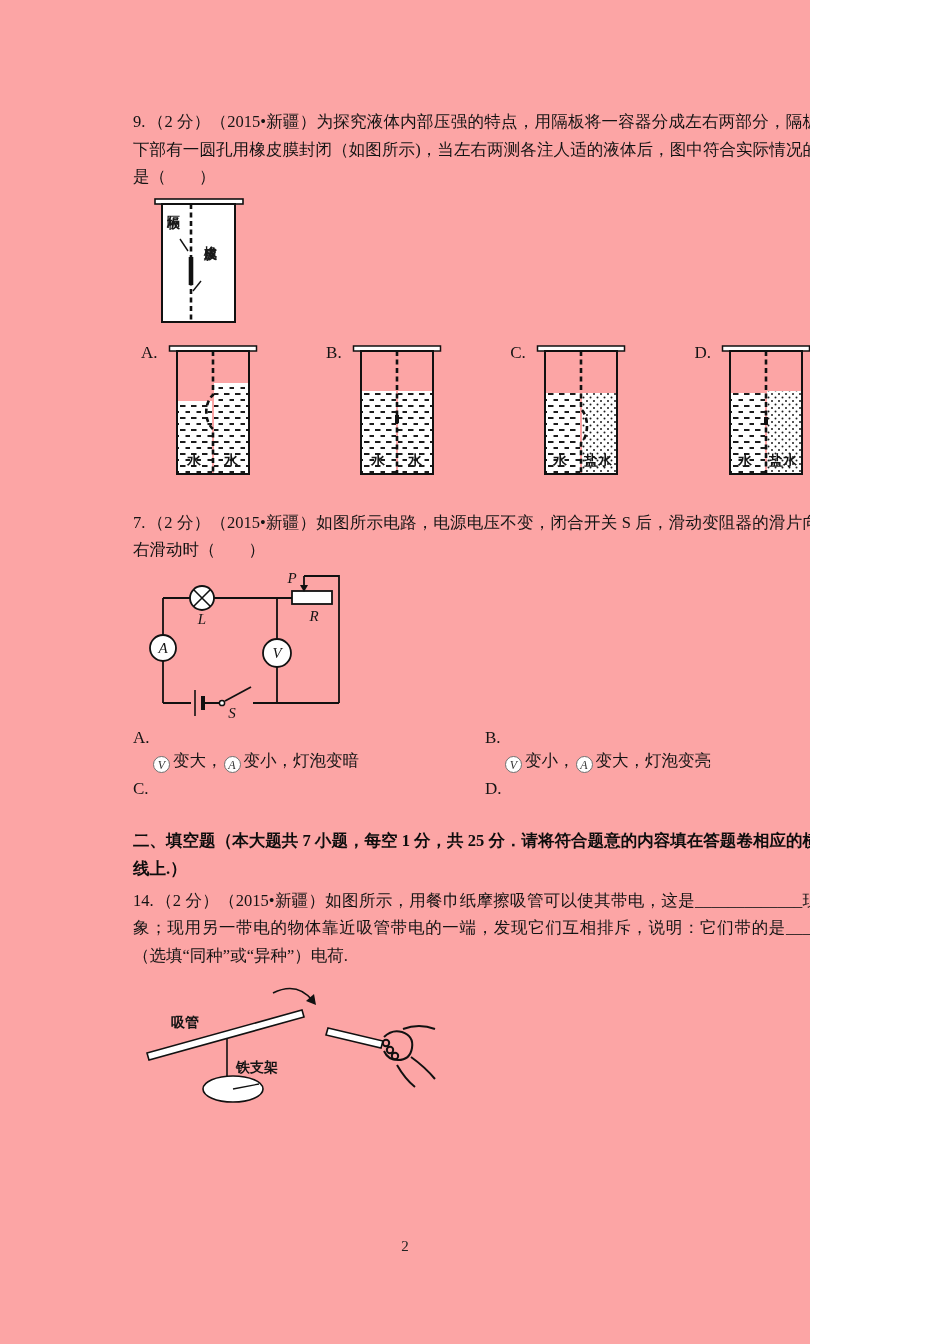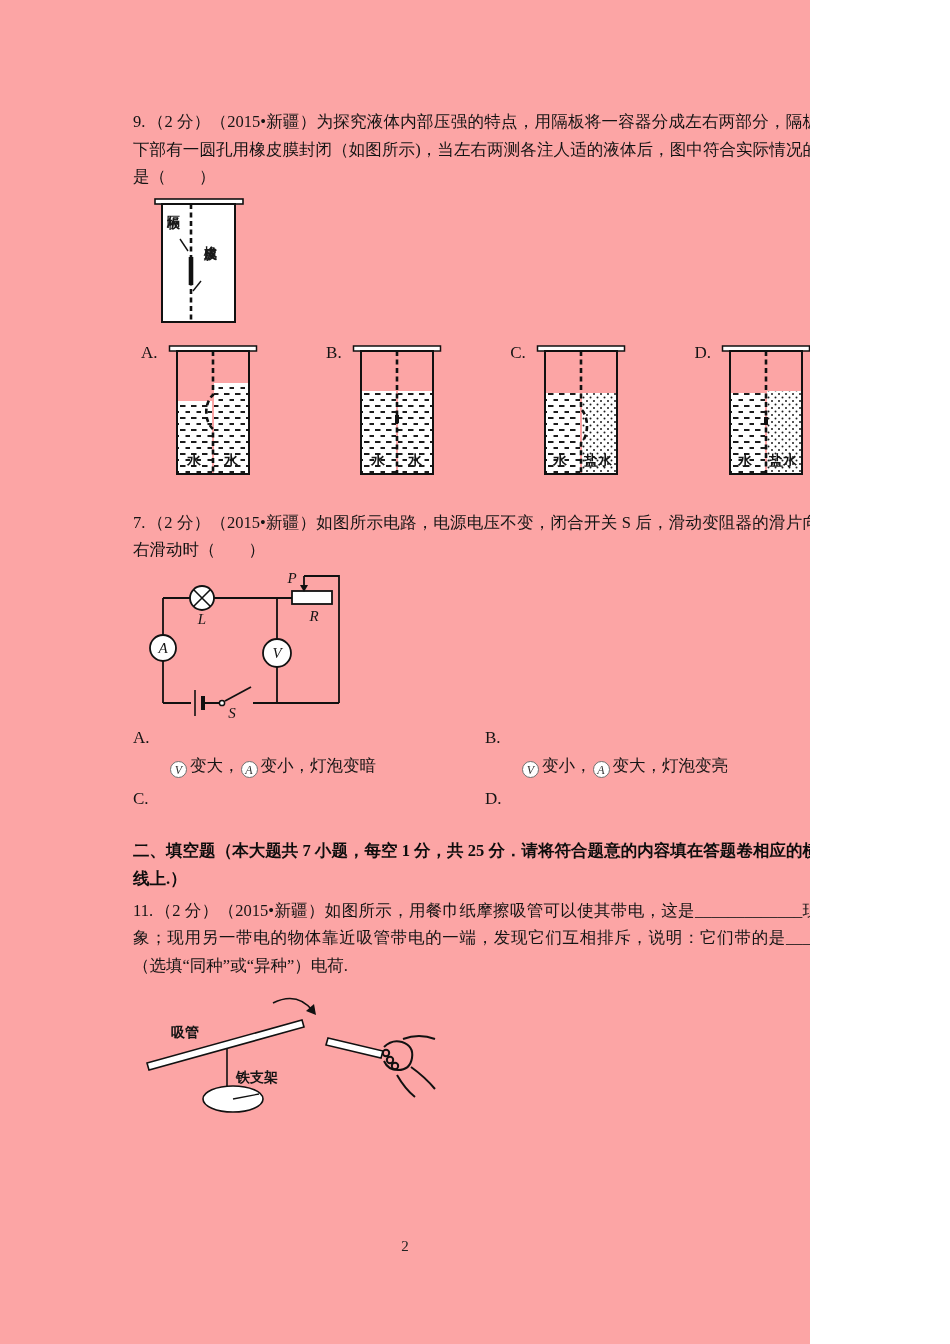--- a/index.html
+++ b/index.html
@@ -28,21 +28,21 @@
   }
   
   .opts9 { display:flex; justify-content:space-between; margin-top:16px; padding:0 8px 0 8px; }
   .opt9 { display:flex; align-items:flex-start; }
   .optlabel { font-size:17px; margin:0 10px 0 0; color:#141414; }
   
   .fig10 { margin:4px 0 0 14px; width:202px; height:150px; }
   
   .opts10 { display:grid; grid-template-columns:352px 334px; row-gap:5px; margin-top:6px; }
   .opt10 .optlabel { display:block; line-height:20px; }
-  .opt10-body { margin-left:36px; font-size:16.5px; line-height:36px; color:#141414; white-space:nowrap; }
+  .opt10-body { margin-left:19px; font-size:16.5px; line-height:26px; color:#141414; white-space:nowrap; }
   .sym {
     display:inline-flex; align-items:center; justify-content:center;
     width:17px; height:17px; border:1.4px solid #6f6f6f; border-radius:50%;
     font-size:12px; font-style:italic; color:#333; margin:0 3px 0 1px;
     vertical-align:-3px; background:#fff;
     font-family:"Liberation Serif","DejaVu Serif",serif;
   }
   
   .sec-title {
     margin-top:28px; font-weight:bold; font-size:16.5px; line-height:28px;
@@ -204,21 +204,21 @@
         </div>
         <div class="opt10">
           <span class="optlabel">D.</span>
         </div>
       </div>
     </div>
 
     <p class="sec-title">二、填空题（本大题共 7 小题，每空 1 分，共 25 分．请将符合题意的内容填在答题卷相应的横线上.）</p>
 
     <div>
-      <p class="para q11p"><span class="qnum">11.</span><span>（2 分）（2015•新疆）如图所示，用餐巾纸摩擦吸管可以使其带电，这是_____________现象；现用另一带电的物体靠近吸管带电的一端，发现它们互相排斥，说明：它们带的是____（选填“同种”或“异种”）电荷.</span></p>
+      <p class="para q11p"><span class="qnum">14.</span><span>（2 分）（2015•新疆）如图所示，用餐巾纸摩擦吸管可以使其带电，这是_____________现象；现用另一带电的物体靠近吸管带电的一端，发现它们互相排斥，说明：它们带的是____（选填“同种”或“异种”）电荷.</span></p>
 
       <svg class="fig11" viewBox="0 0 300 128">
 
         <line x1="86" y1="58" x2="86" y2="104" stroke="#111" stroke-width="1.6"></line>
         <ellipse cx="92" cy="112" rx="30" ry="13" fill="#fff" stroke="#111" stroke-width="1.6"></ellipse>
         <line x1="92" y1="112" x2="118" y2="107" stroke="#111" stroke-width="1.3"></line>
 
         <polygon points="6,76 161,33 163,40 8,83" fill="#fff" stroke="#111" stroke-width="1.6"></polygon>
 
         <path d="M132,16 Q156,4 172,24" fill="none" stroke="#111" stroke-width="1.6"></path>

